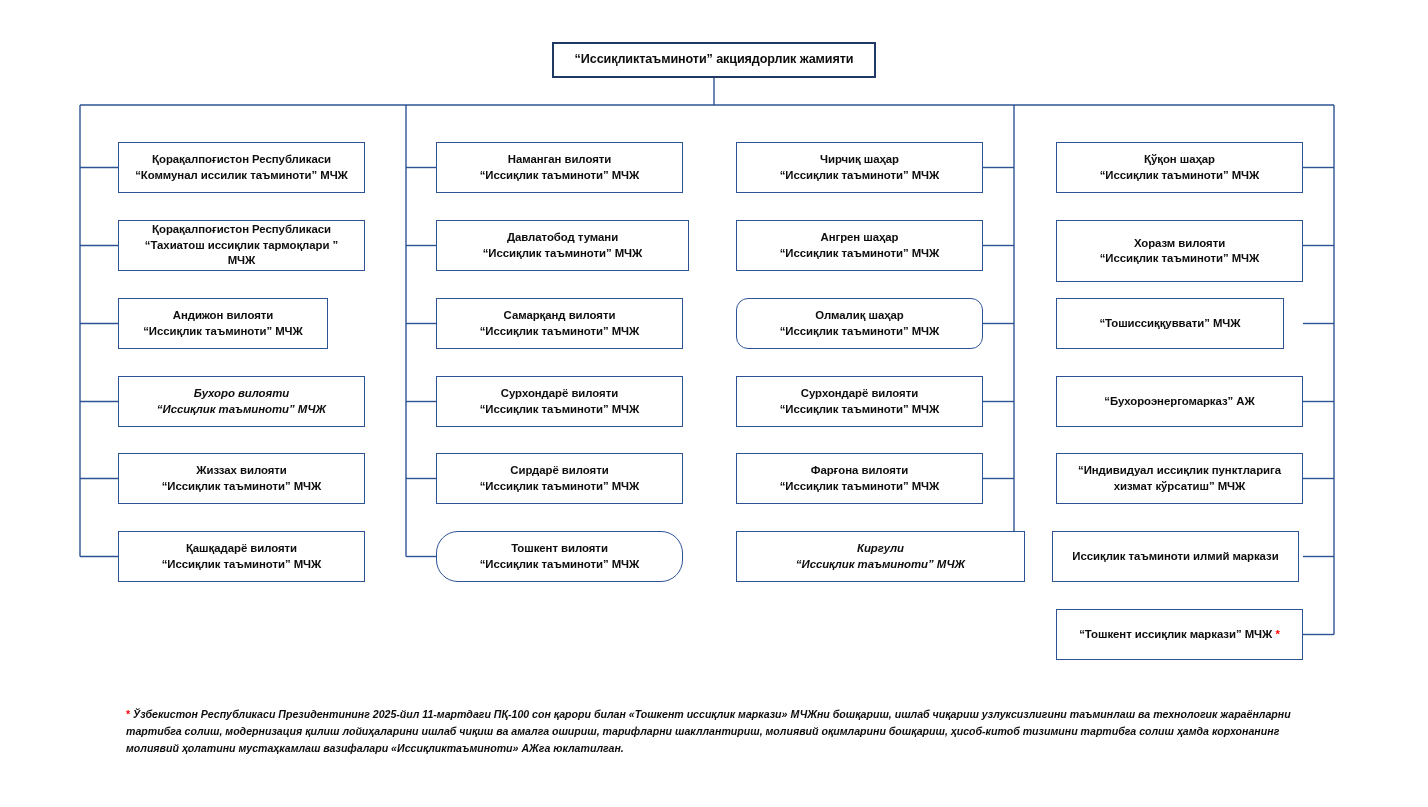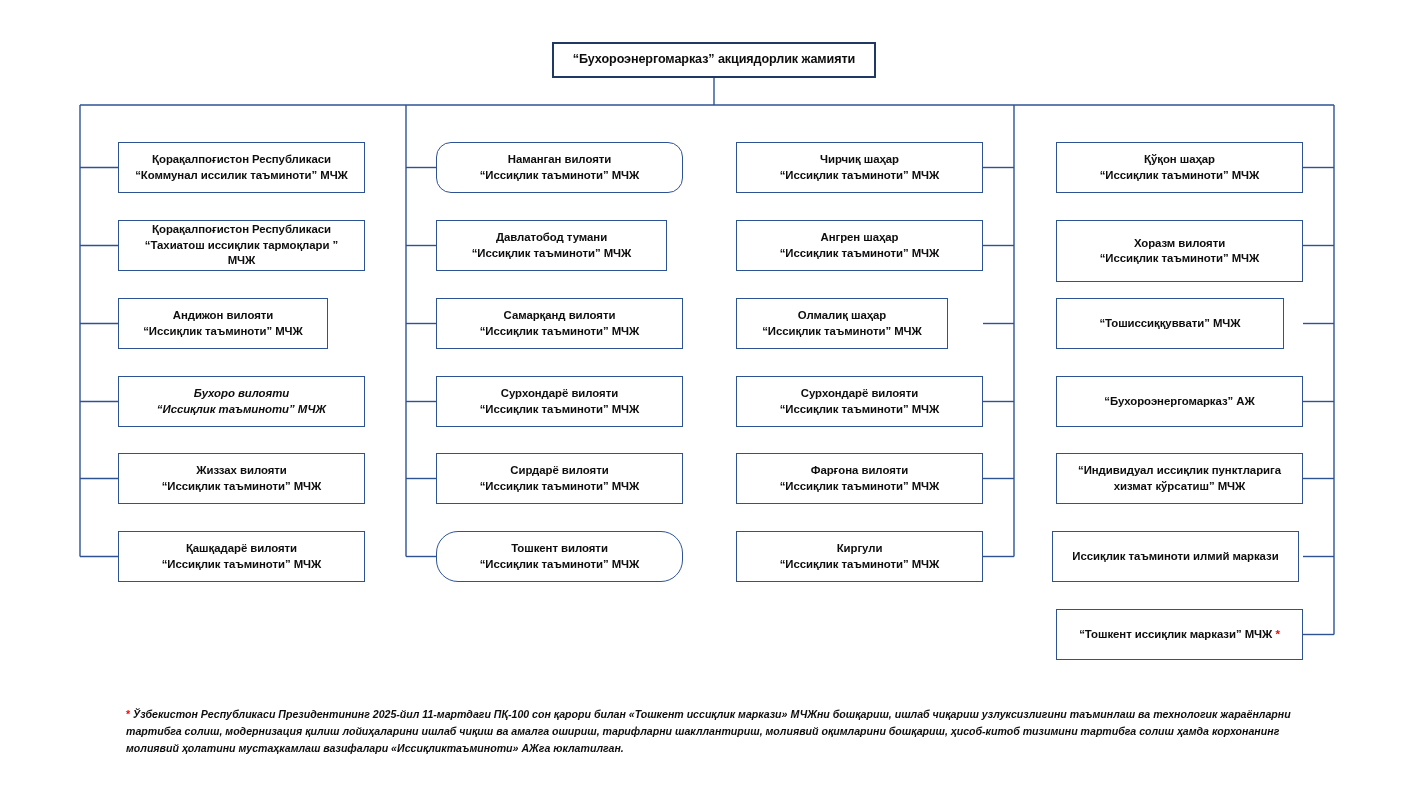--- a/index.html
+++ b/index.html
@@ -141,21 +141,21 @@
       <line x1="1334" y1="167.5" x2="1303" y2="167.5"></line>
       <line x1="1334" y1="245.5" x2="1303" y2="245.5"></line>
       <line x1="1334" y1="323.5" x2="1303" y2="323.5"></line>
       <line x1="1334" y1="401.5" x2="1303" y2="401.5"></line>
       <line x1="1334" y1="478.5" x2="1303" y2="478.5"></line>
       <line x1="1334" y1="556.5" x2="1303" y2="556.5"></line>
       <line x1="1334" y1="634.5" x2="1303" y2="634.5"></line>
     </svg>
 
   <div class="root-box">
-    <span class="label">“Бухороэнергомарказ” акциядорлик жамияти</span>
+    <span class="label">“Иссиқликтаъминоти” акциядорлик жамияти</span>
   </div>
 
   <div id="nodes-layer">
       <div class="node" style="left: 118px; top: 142px; width: 247px; height: 51px;">
         <span class="label">Қорақалпоғистон Республикаси
 “Коммунал иссилик таъминоти” МЧЖ</span>
       </div>
       <div class="node" style="left: 118px; top: 220px; width: 247px; height: 51px;">
         <span class="label">Қорақалпоғистон Республикаси
 “Тахиатош иссиқлик тармоқлари ” МЧЖ</span>
@@ -169,25 +169,25 @@
 “Иссиқлик таъминоти” МЧЖ</span>
       </div>
       <div class="node" style="left: 118px; top: 453px; width: 247px; height: 51px;">
         <span class="label">Жиззах вилояти
 “Иссиқлик таъминоти” МЧЖ</span>
       </div>
       <div class="node" style="left: 118px; top: 531px; width: 247px; height: 51px;">
         <span class="label">Қашқадарё вилояти
 “Иссиқлик таъминоти” МЧЖ</span>
       </div>
-      <div class="node" style="left: 436px; top: 142px; width: 247px; height: 51px; border-radius: 15px;">
+      <div class="node" style="left: 436px; top: 142px; width: 247px; height: 51px;">
         <span class="label">Наманган вилояти
 “Иссиқлик таъминоти” МЧЖ</span>
       </div>
-      <div class="node" style="left: 436px; top: 220px; width: 231px; height: 51px;">
+      <div class="node" style="left: 436px; top: 220px; width: 253px; height: 51px;">
         <span class="label">Давлатобод тумани
 “Иссиқлик таъминоти” МЧЖ</span>
       </div>
       <div class="node" style="left: 436px; top: 298px; width: 247px; height: 51px;">
         <span class="label">Самарқанд вилояти
 “Иссиқлик таъминоти” МЧЖ</span>
       </div>
       <div class="node" style="left: 436px; top: 376px; width: 247px; height: 51px;">
         <span class="label">Сурхондарё вилояти
 “Иссиқлик таъминоти” МЧЖ</span>
@@ -201,33 +201,33 @@
 “Иссиқлик таъминоти” МЧЖ</span>
       </div>
       <div class="node" style="left: 736px; top: 142px; width: 247px; height: 51px;">
         <span class="label">Чирчиқ шаҳар
 “Иссиқлик таъминоти” МЧЖ</span>
       </div>
       <div class="node" style="left: 736px; top: 220px; width: 247px; height: 51px; justify-content: center;">
         <span class="label">Ангрен шаҳар
 “Иссиқлик таъминоти” МЧЖ</span>
       </div>
-      <div class="node" style="left: 736px; top: 298px; width: 212px; height: 51px;">
+      <div class="node" style="left: 736px; top: 298px; width: 247px; height: 51px; border-radius: 12px;">
         <span class="label">Олмалиқ шаҳар
 “Иссиқлик таъминоти” МЧЖ</span>
       </div>
       <div class="node" style="left: 736px; top: 376px; width: 247px; height: 51px;">
         <span class="label">Сурхондарё вилояти
 “Иссиқлик таъминоти” МЧЖ</span>
       </div>
       <div class="node" style="left: 736px; top: 453px; width: 247px; height: 51px;">
         <span class="label">Фарғона вилояти
 “Иссиқлик таъминоти” МЧЖ</span>
       </div>
-      <div class="node" style="left: 736px; top: 531px; width: 247px; height: 51px;">
+      <div class="node" style="left: 736px; top: 531px; width: 289px; height: 51px; font-style: italic;">
         <span class="label">Киргули
 “Иссиқлик таъминоти” МЧЖ</span>
       </div>
       <div class="node" style="left: 1056px; top: 142px; width: 247px; height: 51px;">
         <span class="label">Қўқон шаҳар
 “Иссиқлик таъминоти” МЧЖ</span>
       </div>
       <div class="node" style="left: 1056px; top: 220px; width: 247px; height: 62px;">
         <span class="label">Хоразм вилояти
 “Иссиқлик таъминоти” МЧЖ</span>

